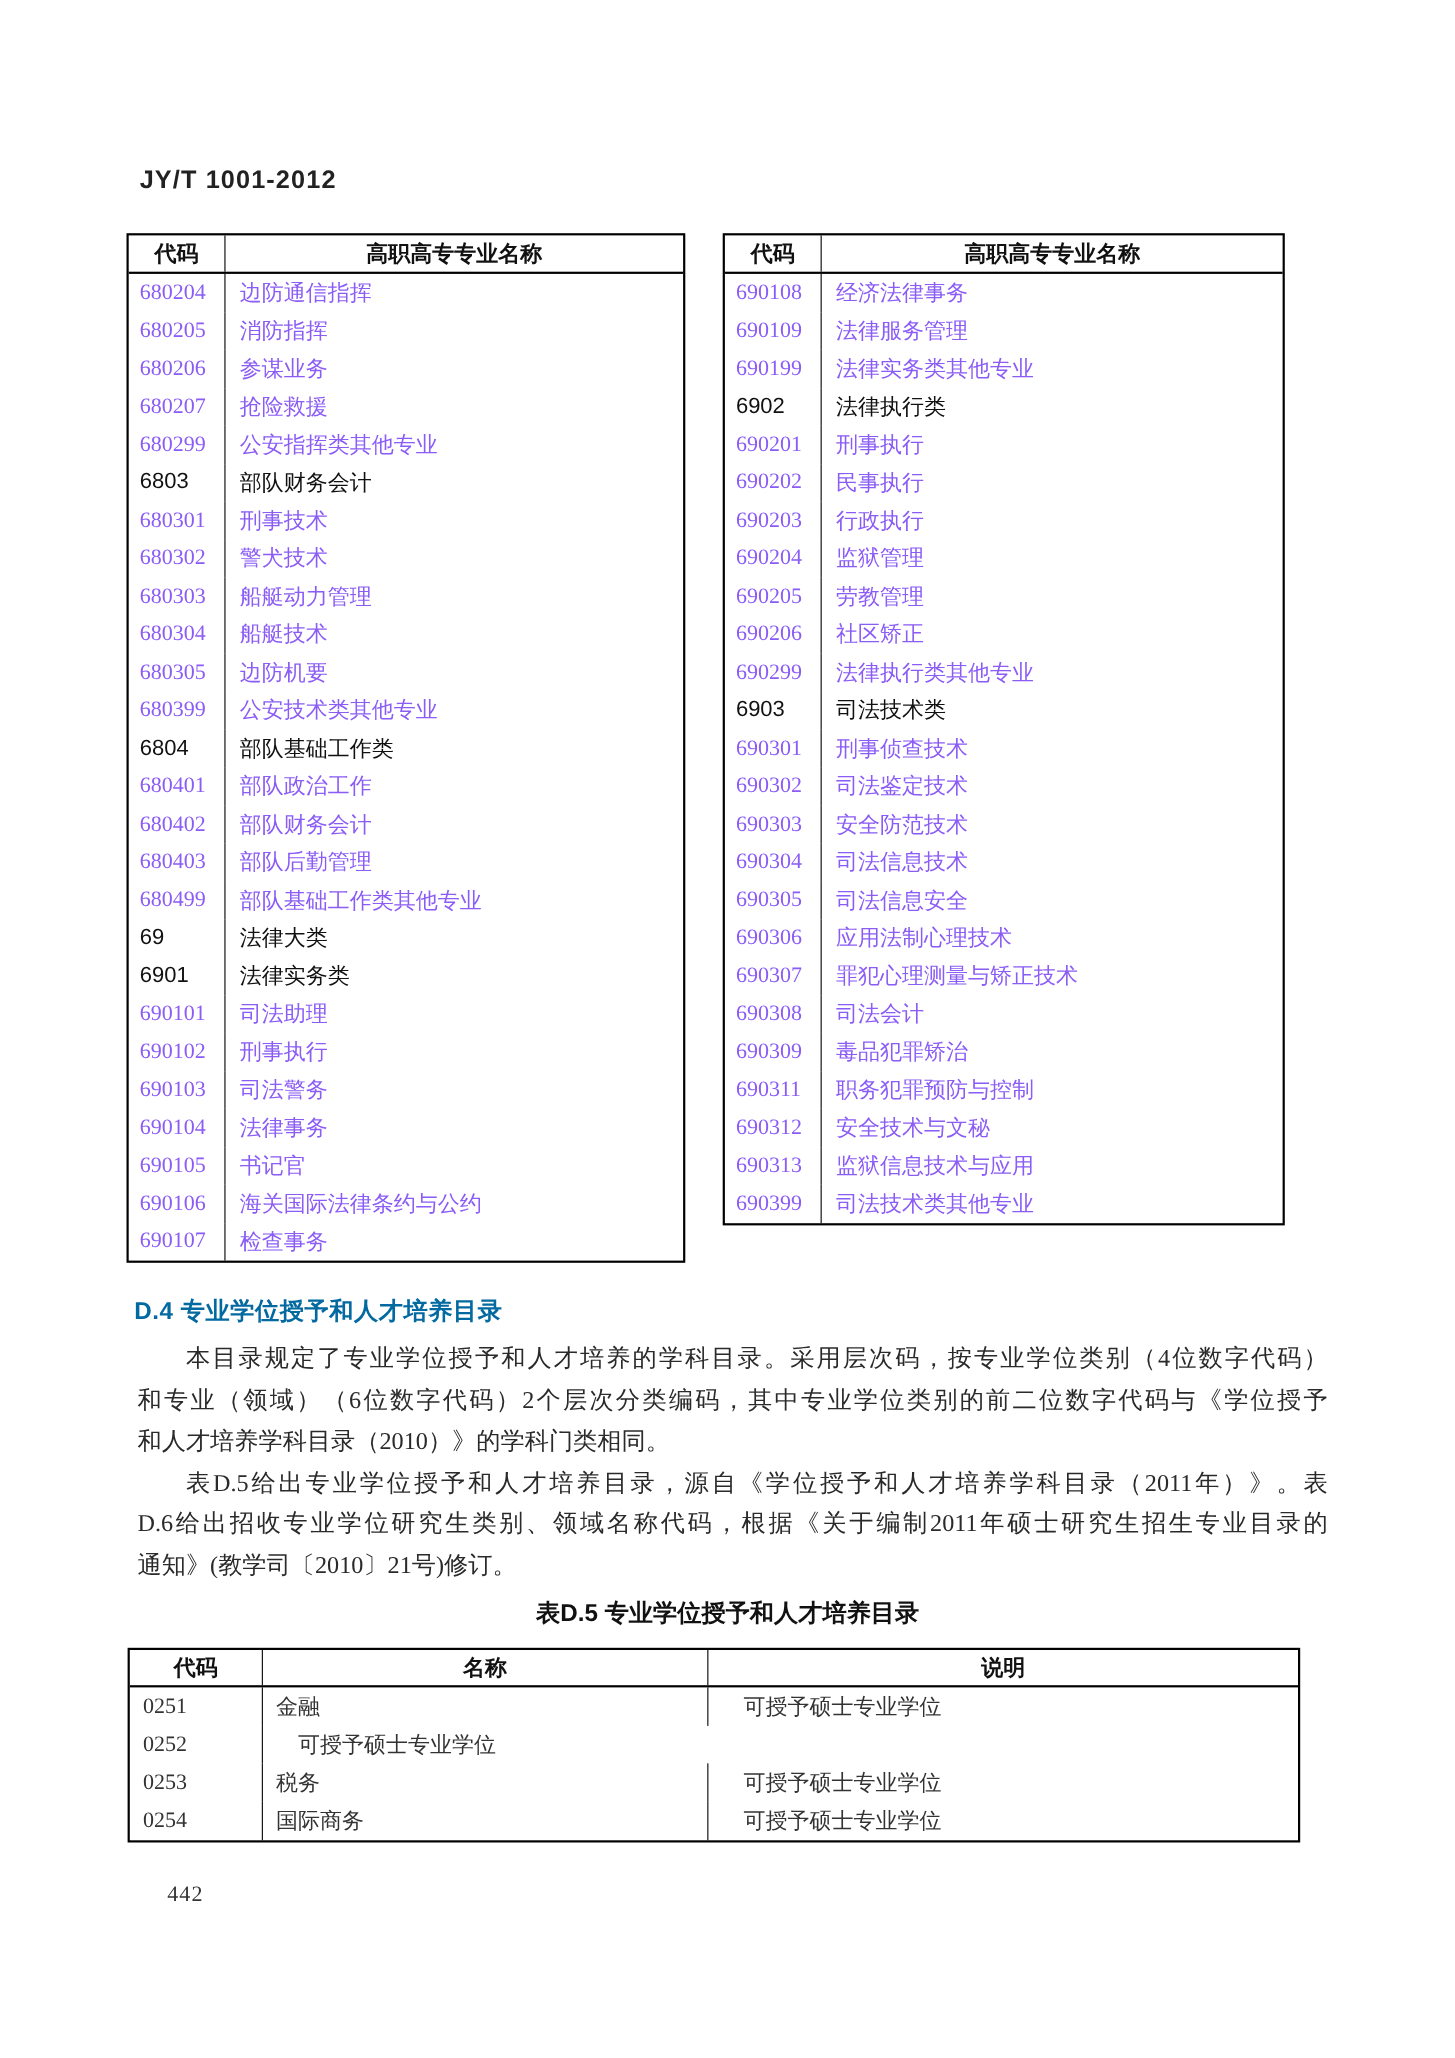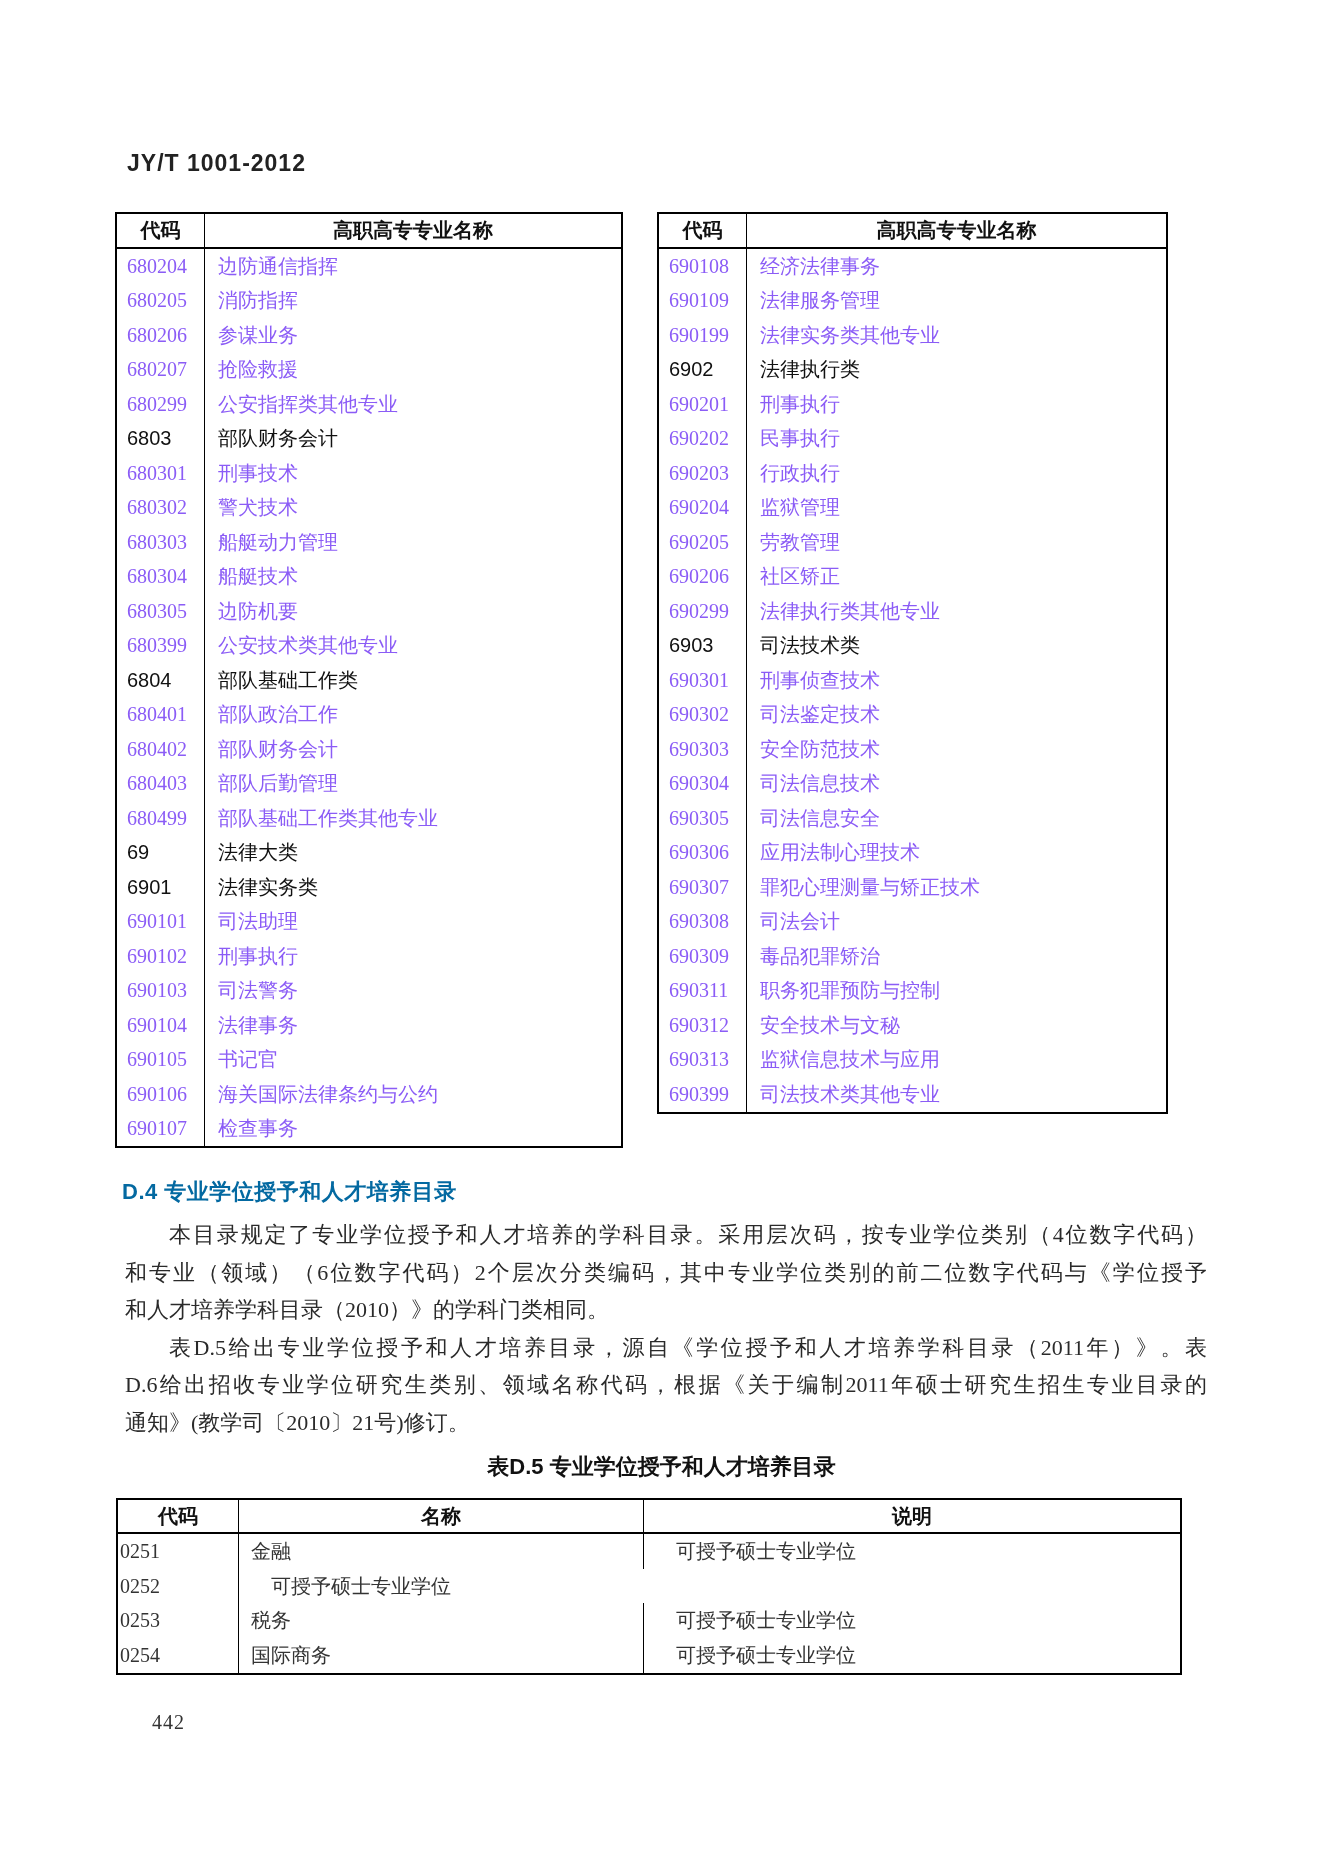--- a/index.html
+++ b/index.html
@@ -126,21 +126,21 @@
   .d5-head .h2{ width:405px; flex:none; border-right:1px solid #000; box-sizing:border-box;
     display:flex; align-items:center; justify-content:center; }
   .d5-head .h3{ flex:1; display:flex; align-items:center; justify-content:center; }
   .d5-row{
     display:flex;
     height:34.7px;
     font-size:20px;
     color:#333;
   }
   .d5-row .c1{ width:121px; flex:none; border-right:1px solid #000; box-sizing:border-box;
-    display:flex; align-items:center; padding-left:2px; }
+    display:flex; align-items:center; padding-left:12px; }
   .d5-row .c2{ width:405px; flex:none; border-right:1px solid #000; box-sizing:border-box;
     display:flex; align-items:center; padding-left:12px; }
   .d5-row .c3{ flex:1; display:flex; align-items:center; padding-left:32px; }
   .page-num{
     position:absolute;
     left:152px; top:1711px;
     font-size:20px;
     color:#333;
     letter-spacing:1px;
   }

